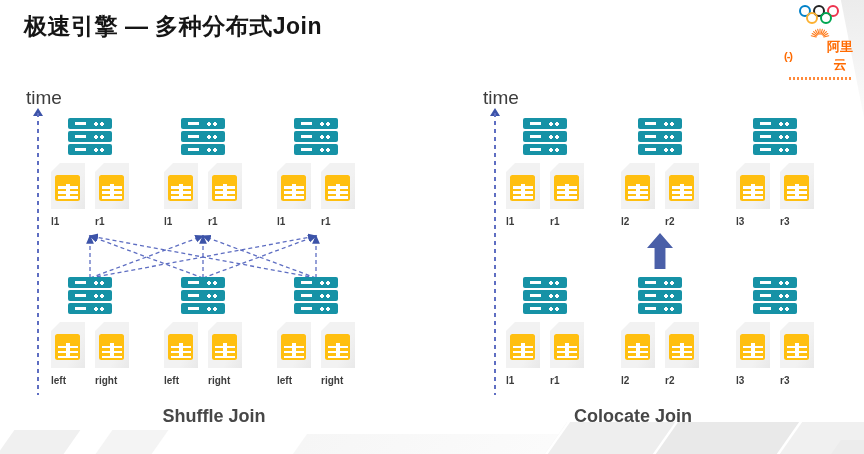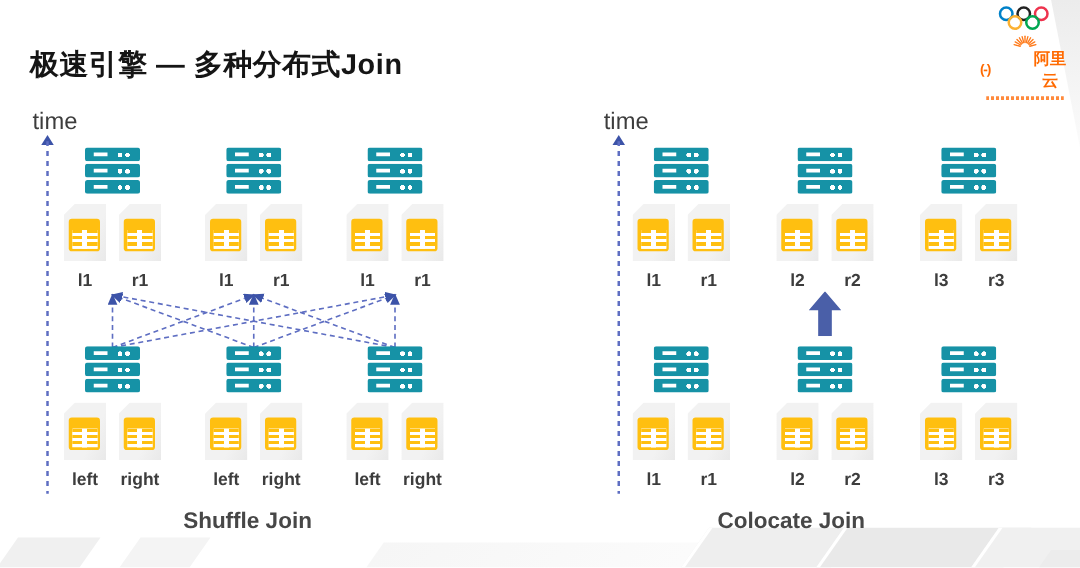--- a/index.html
+++ b/index.html
@@ -15,21 +15,21 @@
   }
   *{box-sizing:border-box;margin:0;padding:0;}
   html,body{width:864px;height:454px;}
   body{
     position:relative;overflow:hidden;background:#fff;
     font-family:"Liberation Sans",sans-serif;
   }
   
   .title{
     position:absolute;left:24px;top:11px;
-    font-size:23px;font-weight:800;color:#151515;letter-spacing:.5px;margin-top:25px;
+    font-size:23px;font-weight:800;color:#151515;letter-spacing:.5px;
   }
   
   .logo{position:absolute;top:5px;right:8px;width:72px;text-align:center;z-index:5;}
   .rings{position:relative;width:46px;height:21px;margin:0 auto;}
   .ring{position:absolute;width:12px;height:12px;border:2px solid;border-radius:50%;background:transparent;}
   .ring.b{left:2px;top:0;border-color:#0081C8;}
   .ring.k{left:16px;top:0;border-color:#222;}
   .ring.r{left:30px;top:0;border-color:#EE334E;}
   .ring.y{left:9px;top:7px;border-color:#FCB131;}
   .ring.g{left:23px;top:7px;border-color:#00A651;}
@@ -74,28 +74,28 @@
   .page{width:34px;height:46px;position:relative;
     background:linear-gradient(115deg,#F2F2F2 65%,#E9E9E9);
     clip-path:polygon(9px 0,100% 0,100% 100%,0 100%,0 9px);}
   .tbl{position:absolute;left:4px;top:12px;width:25px;height:26px;border-radius:2.5px;
     background:var(--yellow);}
   .tb{position:absolute;left:2.5px;right:2.5px;bottom:2.5px;height:15px;background-color:#fff;
     background-image:
       linear-gradient(90deg,transparent 0 8px,#fff 8px 12px,transparent 12px),
       repeating-linear-gradient(180deg,var(--yellow) 0 2.5px,#fff 2.5px 5px);}
   .lbls{display:flex;gap:10px;margin-top:7px;}
-  .lbls span{width:34px;text-align:center;font-size:14px;font-weight:700;color:var(--label);}
+  .lbls span{width:34px;text-align:left;font-size:10px;font-weight:700;color:var(--label);}
   
   .shuffle-arrows{position:absolute;left:20px;top:228px;z-index:1;}
   .colocate-arrow{position:absolute;left:647px;top:233px;width:26px;height:36px;background:var(--solid);
     clip-path:polygon(50% 0,100% 42%,71% 42%,71% 100%,29% 100%,29% 42%,0 42%);}
   
   .caption{position:absolute;top:406px;font-size:18px;font-weight:700;color:var(--caption);text-align:center;z-index:2;}
-  .caption.left{left:98px;width:200px;}
+  .caption.left{left:114px;width:200px;}
   .caption.right{left:523px;width:220px;}
 </style>
 </head>
 <body>
 
 <div class="decor-tr"></div>
 <div class="decor-bottom">
   <i class="shard sh1"></i>
   <i class="shard sh2"></i>
   <i class="shard sh3"></i>

